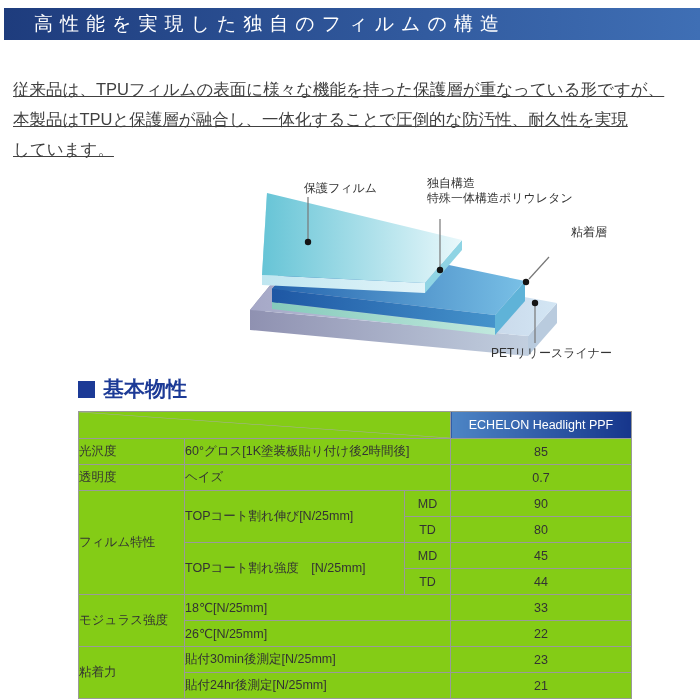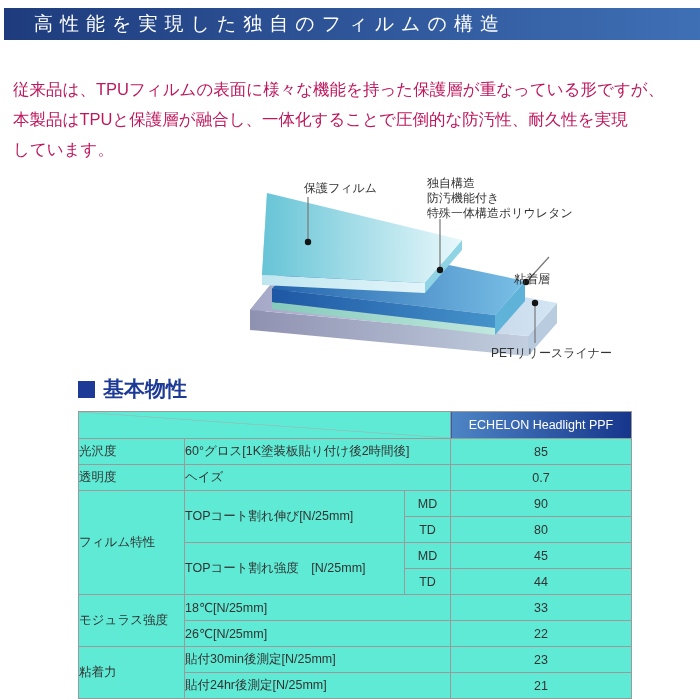--- a/index.html
+++ b/index.html
@@ -11,36 +11,36 @@
   .banner{
     position:absolute;left:4px;top:8px;width:692px;height:32px;
     background:linear-gradient(to right,var(--banner_start),var(--banner_end));
     color:#fff;display:flex;align-items:center;
     font-family:"DejaVu Serif","Liberation Serif",serif;
     font-size:19px;letter-spacing:7px;padding-left:4px;
   }
   .banner .banner-text{padding-left:26px;white-space:nowrap;}
   
   .intro{position:absolute;left:13px;top:74px;width:676px;
-    font-size:16.5px;line-height:30px;color:#be185d;font-weight:500;}
+    font-size:16.5px;line-height:30px;color:#404040;font-weight:500;text-decoration:underline;}
   .intro div{white-space:nowrap;}
   
   .diagram-svg{position:absolute;left:0;top:0;width:700px;height:700px;pointer-events:none;}
   .dlabel{position:absolute;font-size:12px;line-height:15px;color:#333;white-space:nowrap;}
   
   .section-title{position:absolute;left:78px;top:375px;display:flex;align-items:center;
     color:var(--accent_navy);font-weight:bold;font-size:21px;}
   .section-square{width:17px;height:17px;background:var(--accent_navy);margin-right:8px;}
   
   .spec-table{
     position:absolute;left:78px;top:411px;width:553px;
     border-collapse:collapse;table-layout:fixed;font-size:12.5px;color:#333;
   }
   .spec-table td,.spec-table th{
-    border:1px solid var(--table_border);padding:0;background:#5eead4;font-weight:normal;
+    border:1px solid var(--table_border);padding:0;background:#84cc16;font-weight:normal;
   }
   .spec-table tr{height:26px;}
   .spec-table tr.hdr{height:27px;}
   .th-diag{position:relative;}
   .th-diag svg{position:absolute;left:0;top:0;width:100%;height:100%;display:block;}
   .th-prod{
     background:linear-gradient(to right,var(--table_header_start),var(--table_header_end)) !important;
     color:#fff;font-weight:bold;font-size:12.5px;
   }
   .cell-cat{padding-left:14px;text-align:left;}
@@ -126,25 +126,24 @@
     <circle cx="440" cy="270" r="3.2"></circle>
     <circle cx="526" cy="282" r="3.2"></circle>
     <circle cx="535" cy="303" r="3.2"></circle>
   </g>
 </svg>
 
 <div class="dlabel" style="left:304px;top:181px;">保護フィルム</div>
 
 <div class="dlabel" style="left:427px;top:176px;">
   <div>独自構造</div>
-  <div>防汚機能付き</div>
   <div>特殊一体構造ポリウレタン</div>
 </div>
 
-<div class="dlabel" style="left:514px;top:225px;margin-top:47px;">
+<div class="dlabel" style="left:571px;top:225px;">
   <div>粘着層</div>
 </div>
 
 <div class="dlabel" style="left:491px;top:346px;">PETリリースライナー</div>
 
 <div class="section-title">
   <span class="section-square"></span>
   <span>基本物性</span>
 </div>
 

